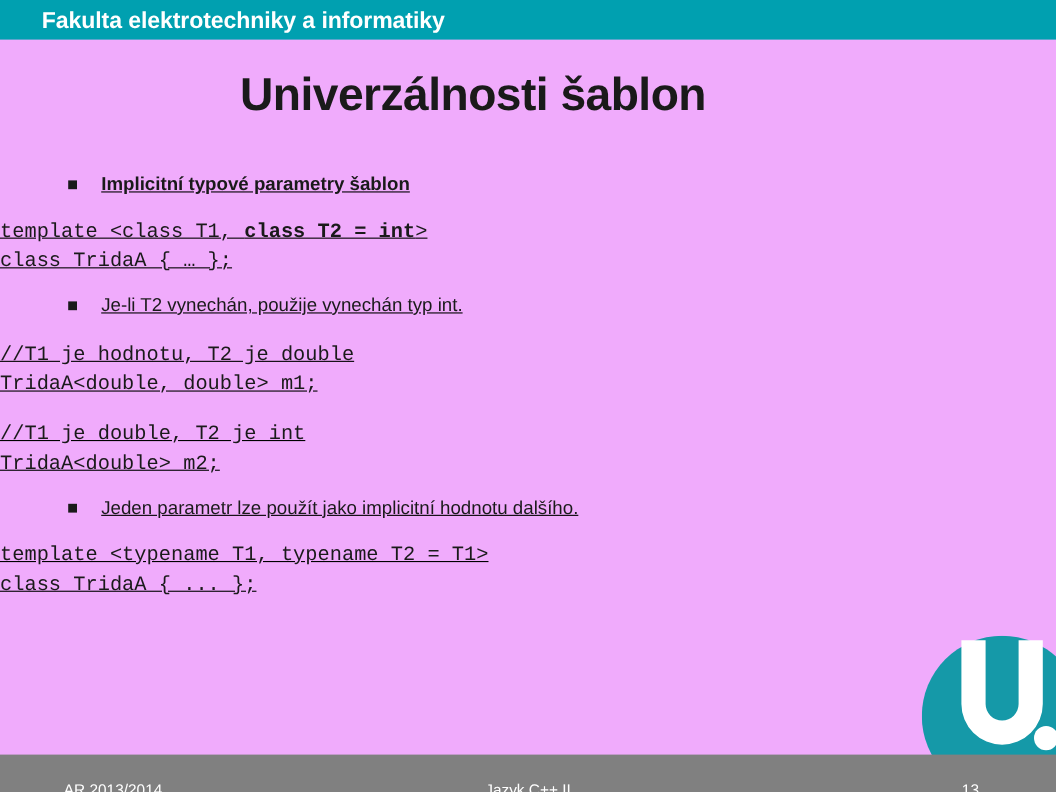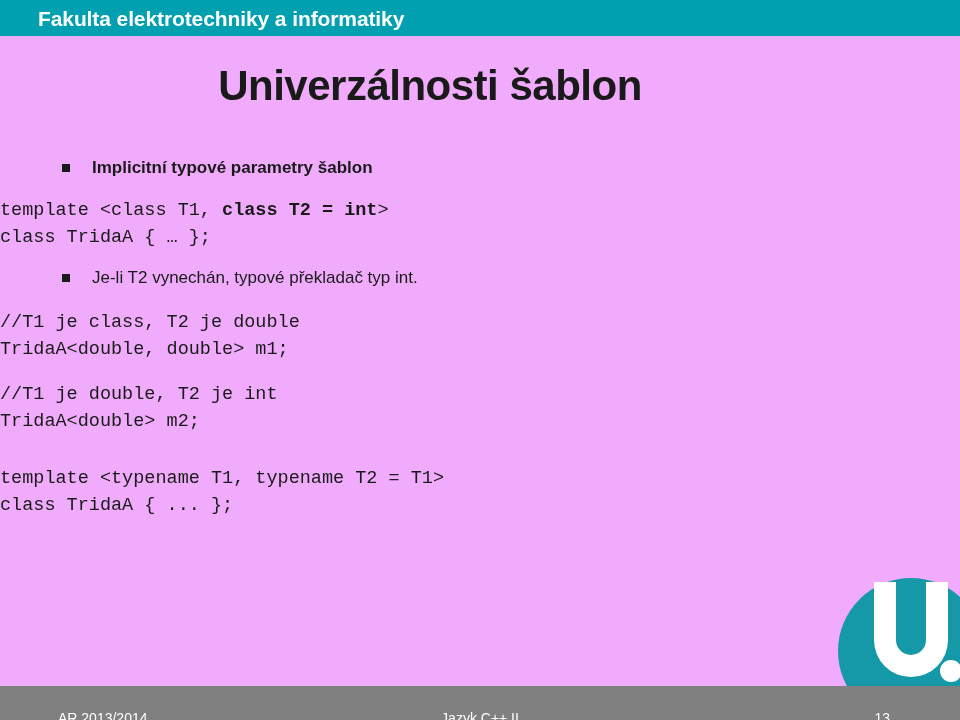--- a/index.html
+++ b/index.html
@@ -56,20 +56,21 @@
     letter-spacing: -0.5px;
     white-space: nowrap;
   }
 
   
   .content {
     position: absolute;
     left: 0;
     top: 155px;
     width: 932px;
+    text-decoration: underline;
   }
 
   .bullet-row {
     position: relative;
     padding-left: 92px;
     margin: 0;
     min-height: 26px;
   }
   .bullet-marker {
     position: absolute;
@@ -162,35 +163,39 @@
 
     <div class="sp-a"></div>
 
     <pre class="code-block"><span>template &lt;class T1, </span><b>class T2 = int</b><span>&gt;</span>
 <span>class TridaA { … };</span></pre>
 
     <div class="sp-b"></div>
 
     <div class="bullet-row">
       <span class="bullet-marker"></span>
-      <span class="bullet-text">Je-li T2 vynechán, typové překladač typ int.</span>
+      <span class="bullet-text">Je-li T2 vynechán, použije vynechán typ int.</span>
     </div>
 
     <div class="sp-c"></div>
 
-    <pre class="code-block"><span>//T1 je class, T2 je double</span>
+    <pre class="code-block"><span>//T1 je hodnotu, T2 je double</span>
 <span>TridaA&lt;double, double&gt; m1;</span></pre>
 
     <div class="sp-d"></div>
 
     <pre class="code-block"><span>//T1 je double, T2 je int</span>
 <span>TridaA&lt;double&gt; m2;</span></pre>
 
     <div class="sp-e"></div>
 
+    <div class="bullet-row">
+      <span class="bullet-marker"></span>
+      <span class="bullet-text">Jeden parametr lze použít jako implicitní hodnotu dalšího.</span>
+    </div>
 
     <div class="sp-f"></div>
 
     <pre class="code-block"><span>template &lt;typename T1, typename T2 = T1&gt;</span>
 <span>class TridaA { ... };</span></pre>
 
   </div>
 
   <div class="logo">
     <svg width="146" height="146" viewBox="0 0 146 146" xmlns="http://www.w3.org/2000/svg">

